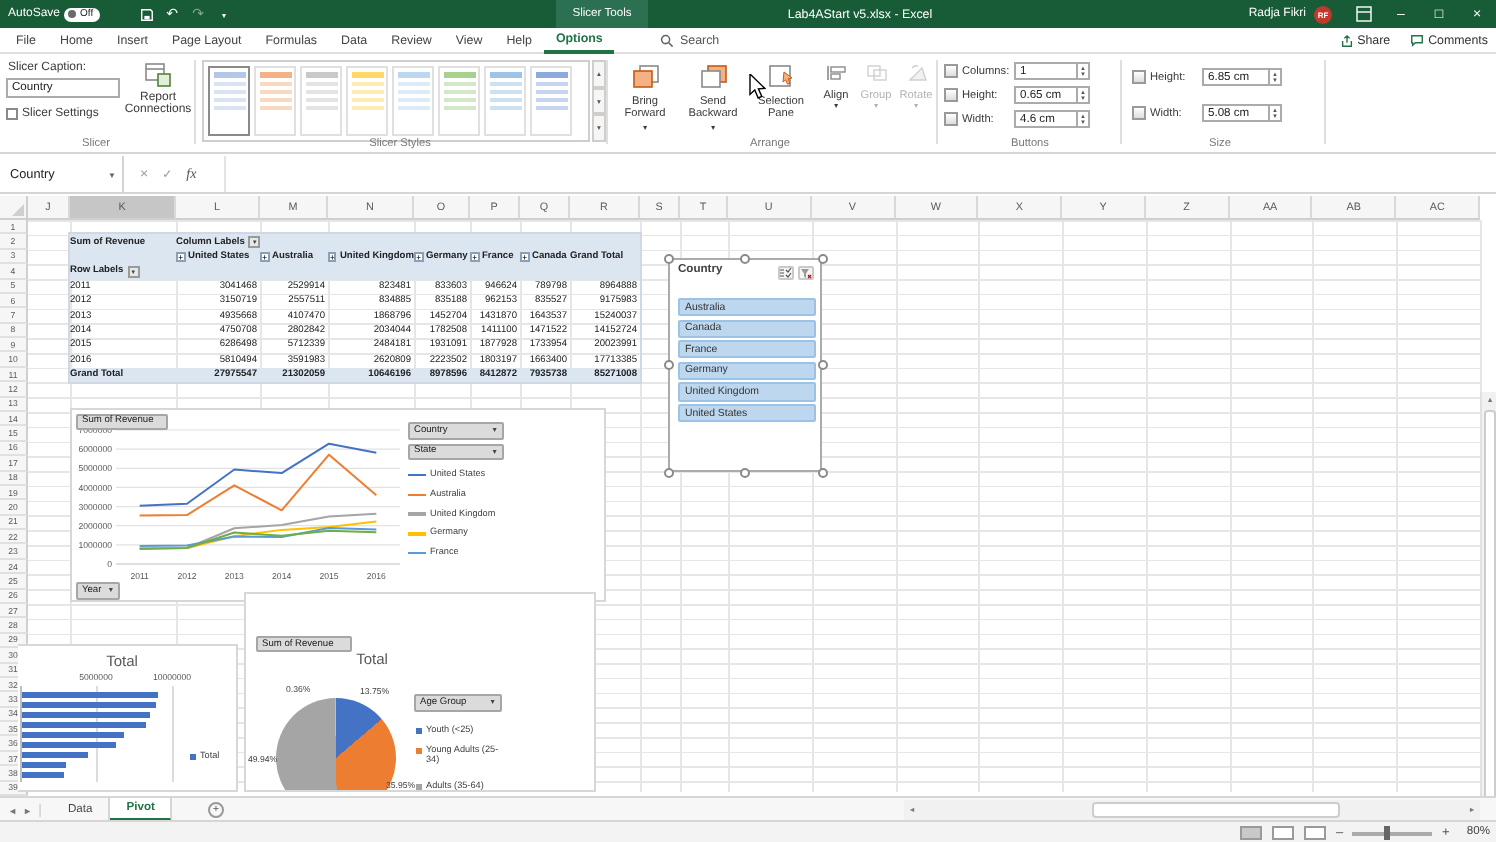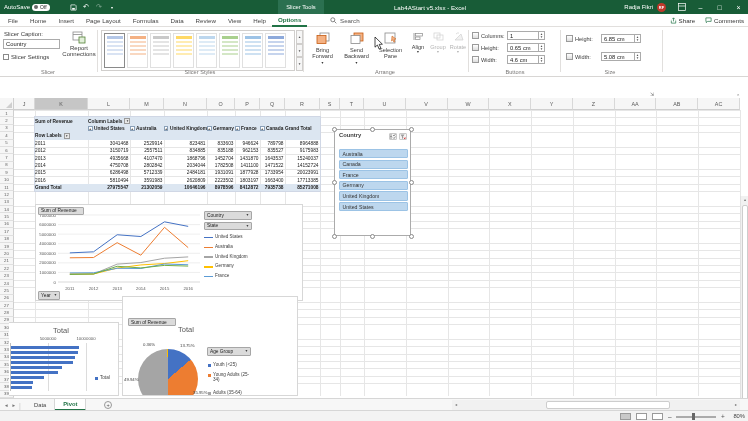--- a/index.html
+++ b/index.html
@@ -393,20 +393,32 @@
           </div>
         </div>
       </div>
     <div class="grp-label" style="left:580px; width:60px;">Size</div>
     <div class="abs" style="left:650px; top:64px; font-size:5px; color:#777;">⇲</div>
     <div class="gdiv" style="left:662px;"></div>
 
     <div class="abs" style="left:736px; top:66px; font-size:5px; color:#777;">⌃</div>
   </div>
 
+  <div id="formulabar">
+    <div id="namebox">
+        <span>Country</span>
+        <span class="dd">▼</span>
+      </div>
+    <div id="fb-icons">
+      <span>×</span>
+      <span style="font-size:6px;">✓</span>
+      <span style="font-style:italic; font-family:'Liberation Serif',serif; color:#555;">fx</span>
+    </div>
+    <div id="fb-input"></div>
+  </div>
 
   <div id="sheet">
     <div id="gridbg"></div>
     <div id="col-headers">
         <div class="colhdr" style="left: 14px; width: 21px;">J</div>
         <div class="colhdr sel" style="left: 35px; width: 53px;">K</div>
         <div class="colhdr" style="left: 88px; width: 42px;">L</div>
         <div class="colhdr" style="left: 130px; width: 34px;">M</div>
         <div class="colhdr" style="left: 164px; width: 43px;">N</div>
         <div class="colhdr" style="left: 207px; width: 28px;">O</div>

